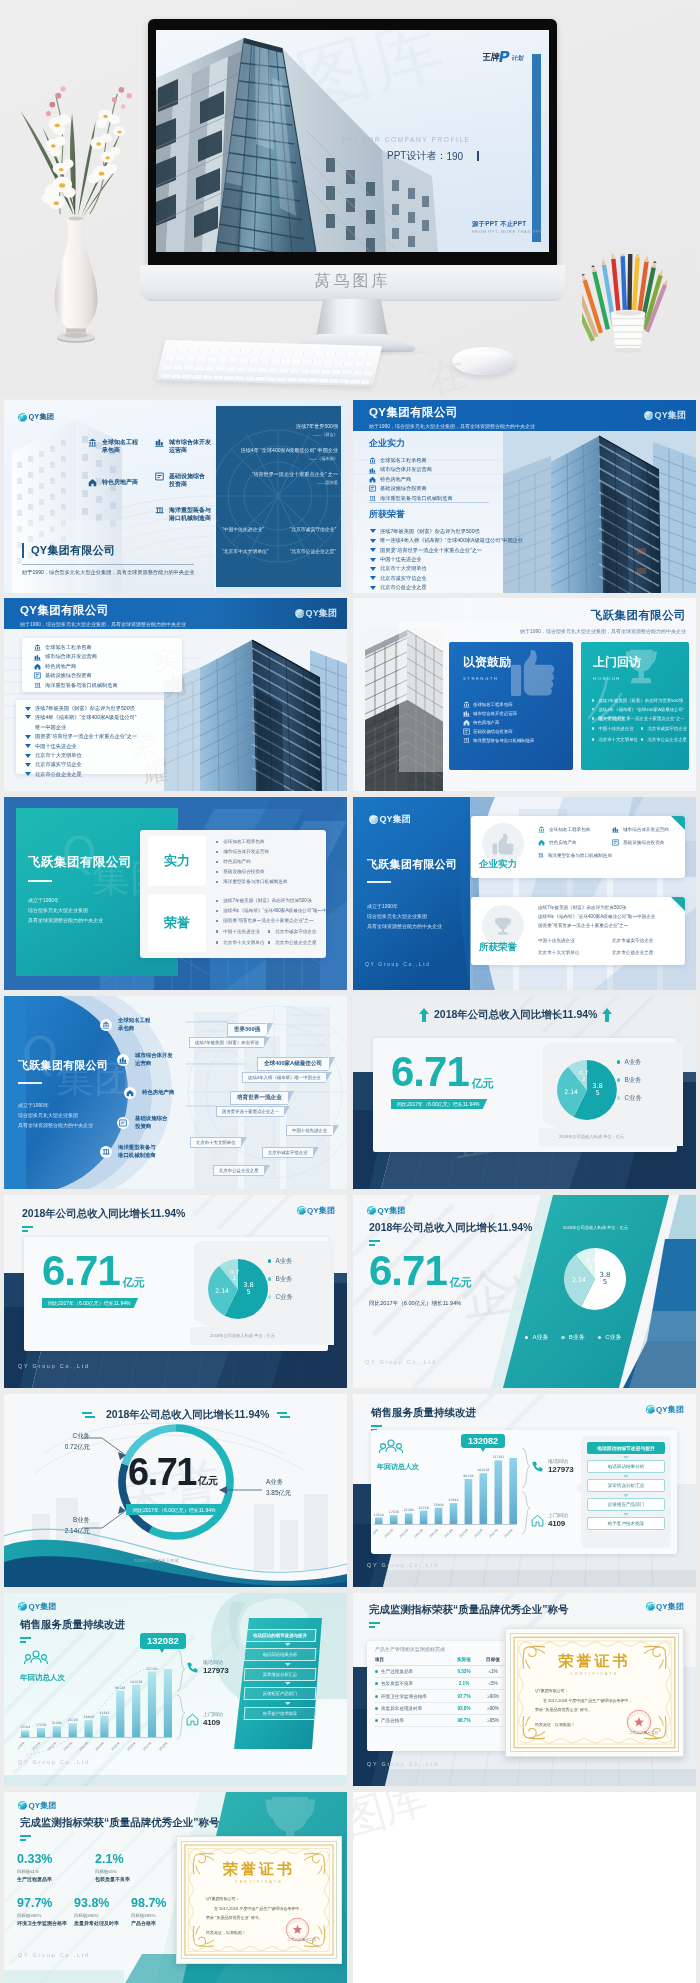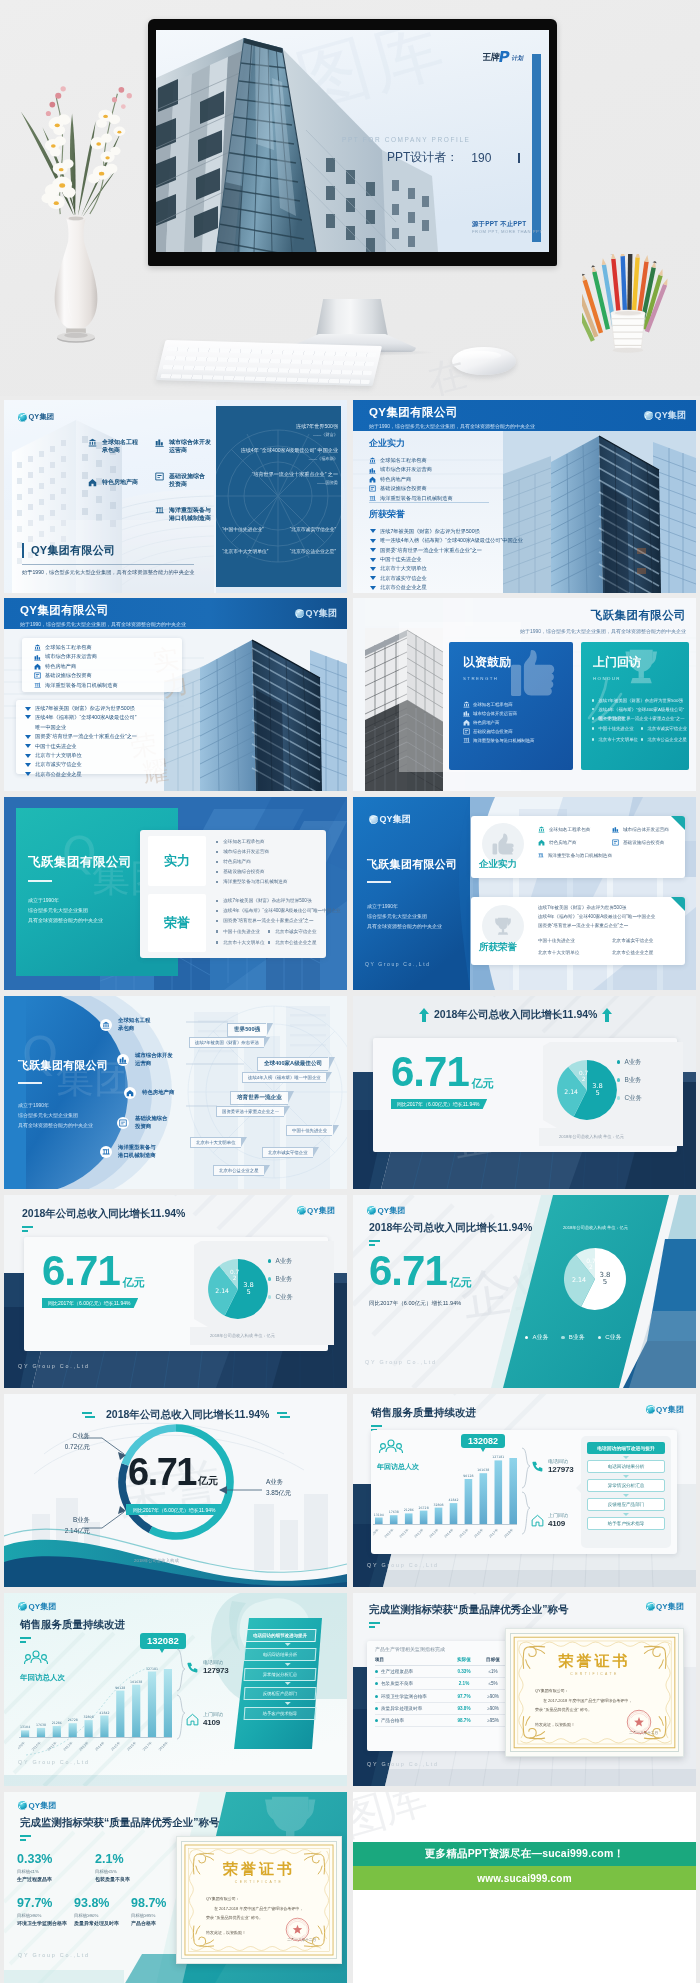--- a/index.html
+++ b/index.html
@@ -43,21 +43,21 @@
   
   .vase-wrap{position:absolute;left:12px;top:76px;width:128px;height:286px;}
   .pencils{position:absolute;left:582px;top:254px;width:92px;height:100px;}
 
   
   .screen > svg{position:absolute;left:0;top:0;}
   .hero-brand{position:absolute;left:327px;top:19px;width:46px;height:14px;}
   .hero-title{position:absolute;left:182px;top:68px;font-size:30px;font-weight:bold;color:#1c5ea4;letter-spacing:0px;
               line-height:32px;text-shadow:0 1px 1px rgba(255,255,255,.5);}
   .hero-sub{position:absolute;left:186px;top:106px;font-size:6.5px;color:#a8bccd;letter-spacing:1.6px;}
-  .hero-designer{position:absolute;left:231px;top:119px;font-size:12px;color:#2c4a70;display:flex;align-items:center;gap:13px;}
+  .hero-designer{position:absolute;left:231px;top:119px;font-size:10px;color:#2c4a70;display:flex;align-items:center;gap:0px;}
   .hero-designer .cursor{display:inline-block;width:2px;height:10px;background:#2c4a70;margin-left:14px;}
   .hero-foot1{position:absolute;left:316px;top:190px;font-size:6.4px;font-weight:bold;color:#1f5ea3;letter-spacing:.2px;white-space:nowrap;}
   .hero-foot2{position:absolute;left:316px;top:199px;font-size:4.2px;color:#93a9bf;letter-spacing:.55px;white-space:nowrap;}
 
   
   .grid{position:absolute;left:0;top:400px;width:700px;height:1583px;}
   .slide{position:absolute;width:343px;height:193px;overflow:hidden;background:#fff;}
   .sl{position:absolute;left:0;top:0;width:343px;height:193px;overflow:hidden;background:#fff;}
   .sl svg.bg{position:absolute;left:0;top:0;}
   .abs{position:absolute;}
@@ -534,20 +534,23 @@
         <div class="hero-sub">PPT FOR COMPANY PROFILE</div>
         <div class="hero-designer">
           <span>PPT设计者：</span>
           <span>190</span>
           <span class="cursor"></span>
         </div>
         <div class="hero-foot1">源于PPT 不止PPT</div>
         <div class="hero-foot2">FROM PPT, MORE THAN PPT</div>
       </div>
     </div>
+    <div class="mon-chin">
+      <div class="wm cn">莴鸟图库</div>
+    </div>
     <div class="mon-neck"></div>
     <div class="mon-foot"></div>
     <div class="mon-shadow"></div>
     <div class="kbd">
       <div class="row" style="top:7px"></div>
         <div class="row" style="top:16px"></div>
       <div class="row" style="top:25px"></div>
         <div class="row" style="top:34px"></div>
     </div>
     <div class="mouse"></div>
@@ -2557,23 +2560,17 @@
 
     <div class="slide" style="left:353px;top:1392px;">
       <div class="sl">
         <svg class="bg" viewBox="0 0 343 193" width="343" height="193">
           <rect width="343" height="193" fill="#ffffff"></rect>
           <g opacity=".20" fill="#b9bec4" font-family="DejaVu Sans">
             <text x="-6" y="44" font-size="44" transform="rotate(-16 -6 44)">图</text>
             <text x="34" y="30" font-size="44" transform="rotate(-16 34 30)">库</text>
           </g>
         </svg>
-        <div class="abs" style="left: 0px; top: 50px; width: 343px; height: 24px; display: flex; align-items: center; justify-content: center; background: rgb(26, 168, 126);">
-          <span style="font-size:10.5px;font-weight:bold;color:#fff;letter-spacing:.2px">更多精品PPT资源尽在—sucai999.com！</span>
-        </div>
-        <div class="abs" style="left: 0px; top: 74px; width: 343px; height: 24px; display: flex; align-items: center; justify-content: center; background: rgb(122, 193, 67);">
-          <span style="font-size:10px;font-weight:bold;color:#fff;letter-spacing:.2px">www.sucai999.com</span>
-        </div>
       </div>
     </div>
 
   </div>
 </div>
 
 </body></html>

